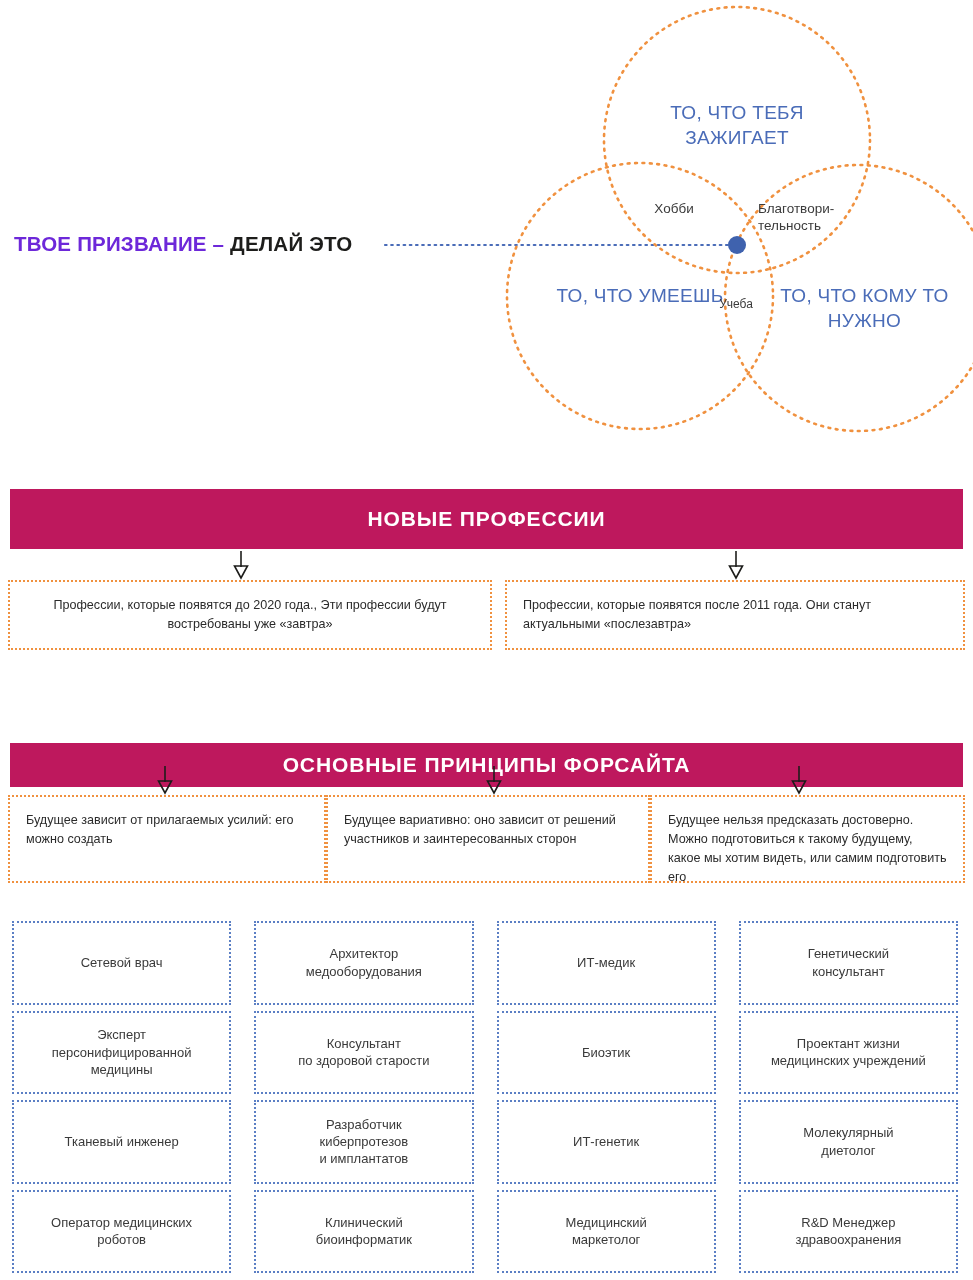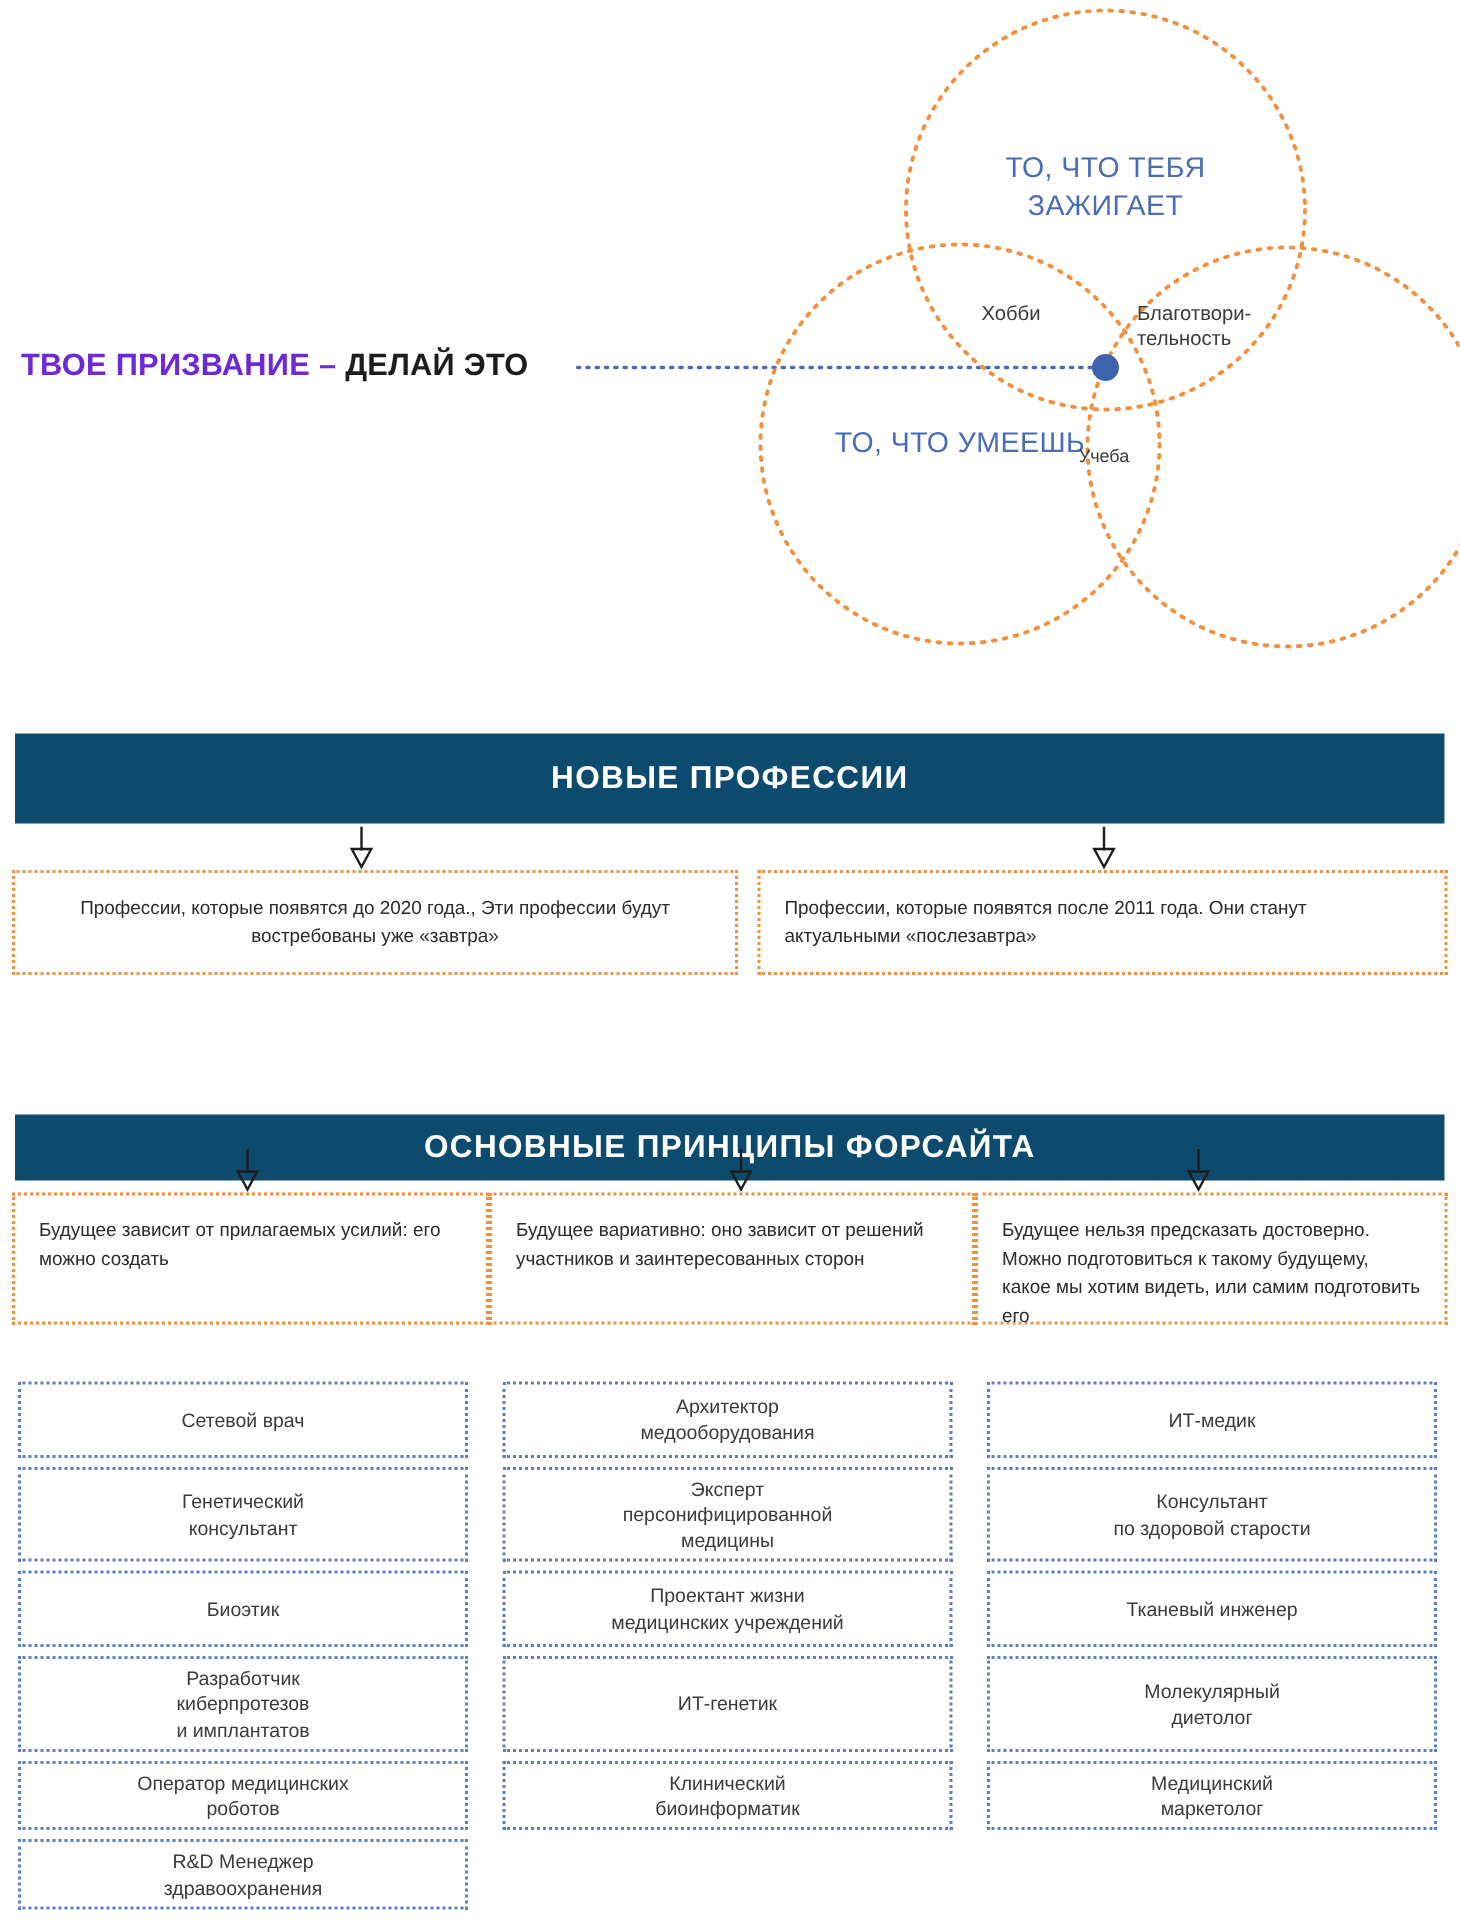--- a/index.html
+++ b/index.html
@@ -43,21 +43,21 @@
     position: absolute; left: 14px; top: 232px;
     font-size: 20.5px; font-weight: bold;
     letter-spacing: 0.2px; white-space: nowrap;
   }
   #calling-title .blue { color: #6d28d9; }
   #calling-title .dark { color: #1d1d1b; margin-top: 31px; }
 
   
   .banner {
     position: absolute;
-    background: #0c4a6e;
+    background: #be185d;
     color: #ffffff;
     display: flex; align-items: center; justify-content: center;
     font-size: 21px; font-weight: bold; letter-spacing: 0.9px;
   }
   #banner-professions { left: 10px; top: 489px; width: 953px; height: 60px; }
   #banner-foresight   { left: 10px; top: 743px; width: 953px; height: 44px; }
 
   
   .arrow { position: absolute; width: 18px; height: 30px; }
 
@@ -75,21 +75,21 @@
 
   #princ-box-0 { left: 8px;   top: 795px; width: 318px; height: 88px; }
   #princ-box-1 { left: 326px; top: 795px; width: 324px; height: 88px; }
   #princ-box-2 { left: 650px; top: 795px; width: 315px; height: 88px; }
 
   
   #prof-grid {
     position: absolute; left: 12px; top: 921px;
     width: 946px; height: 352px;
     display: grid;
-    grid-template-columns: repeat(3, 1fr);
+    grid-template-columns: repeat(4, 1fr);
     grid-template-rows: repeat(4, 1fr);
     column-gap: 23px;
     row-gap: 6px;
   }
   .prof-cell {
     border: 2px dotted #5b7fc4;
     display: flex; align-items: center; justify-content: center;
     text-align: center;
     color: #3a3a3a;
     font-size: 13px;
@@ -115,20 +115,21 @@
 
       <circle cx="737" cy="245" r="9" fill="#3f62ae"></circle>
     </svg>
 
     <div id="calling-title">
       <span class="blue">ТВОЕ ПРИЗВАНИЕ – </span><span class="dark">ДЕЛАЙ ЭТО</span>
     </div>
 
     <div class="venn-label" id="venn-label-top">ТО, ЧТО ТЕБЯ ЗАЖИГАЕТ</div>
     <div class="venn-label" id="venn-label-left">ТО, ЧТО УМЕЕШЬ</div>
+    <div class="venn-label" id="venn-label-right">ТО, ЧТО КОМУ ТО НУЖНО</div>
 
     <div class="venn-sub" id="venn-sub-hobby">Хобби</div>
     <div class="venn-sub" id="venn-sub-charity" style="white-space: pre-line; margin-left: 13px;">Благотвори-
 тельность</div>
     <div class="venn-sub" id="venn-sub-study">Учеба</div>
   </div>
 
   <div class="banner" id="banner-professions">НОВЫЕ ПРОФЕССИИ</div>
 
   <svg class="arrow" style="left:232px; top:551px;" viewBox="0 0 18 30">

